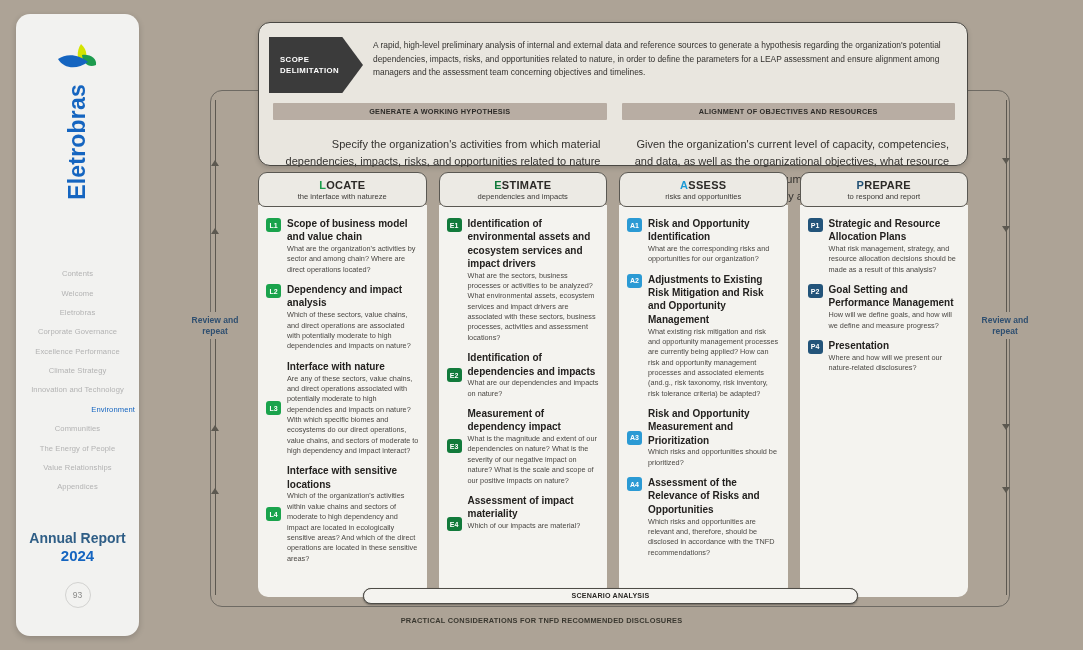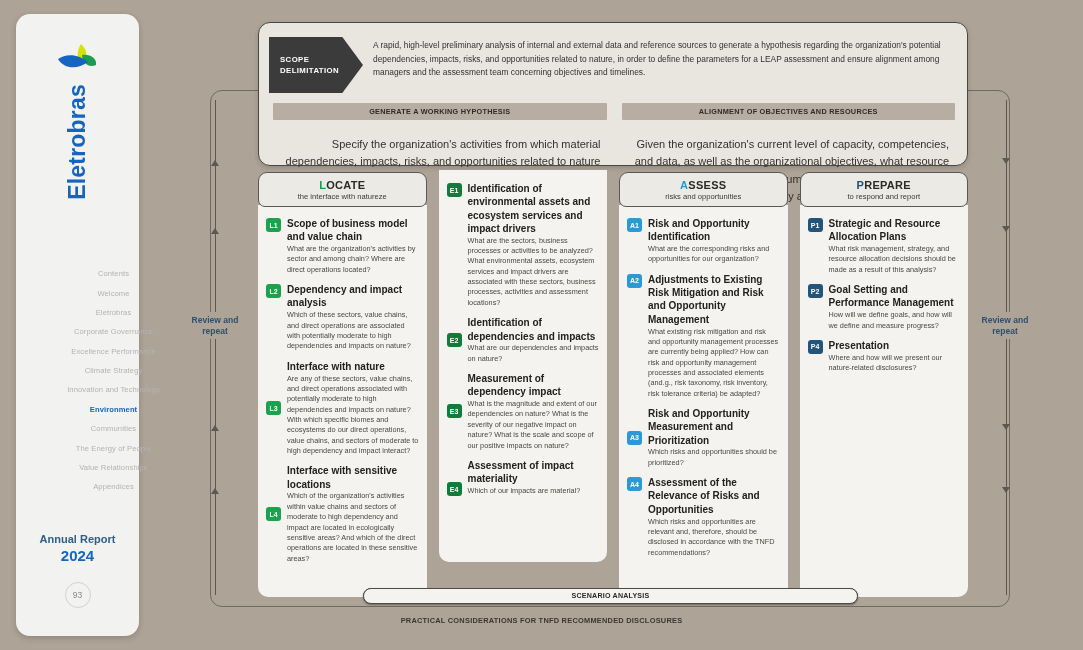--- a/index.html
+++ b/index.html
@@ -23,30 +23,30 @@
     position: absolute; top: 28px; left: 0; width: 123px;
     display: flex; flex-direction: column; align-items: center;
   }
   .logo-mark { width: 46px; height: 34px; }
   .logo-word {
     writing-mode: vertical-rl; transform: rotate(180deg);
     font-size: 23px; font-weight: bold; color: #1565c0;
     letter-spacing: .2px; margin-top: 8px;
     font-family: "Liberation Sans", sans-serif;
   }
-  .nav { position: absolute; top: 250px; left: 0; width: 123px; margin-left: 36px; }
+  .nav { position: absolute; top: 250px; left: 0; width: 123px; }
   .nav-item {
     text-align: center; font-size: 7.6px; color: #b3b3b3;
     padding: 5.2px 4px; letter-spacing: .1px; cursor: pointer;
   }
-  .nav-item.active { color: #1565c0; font-weight: bold; }
+  .nav-item.active { color: #1565c0; font-weight: normal; text-align: right; }
   .report-block {
     position: absolute; bottom: 72px; left: 0; width: 123px; text-align: center;
   }
-  .report-title { font-size: 11px; color: #2f5e86; font-weight: bold; line-height: 1.25; }
+  .report-title { font-size: 14px; color: #2f5e86; font-weight: bold; line-height: 1.25; }
   .report-year { font-size: 15px; color: #1565c0; font-weight: bold; }
   .page-circle {
     position: absolute; bottom: 28px; left: 50%; transform: translateX(-50%);
     width: 26px; height: 26px; border-radius: 50%;
     border: 1px solid #d2d2d0; display: flex; align-items: center; justify-content: center;
     font-size: 8.5px; color: #8a8a88;
   }
 
   
   .outer-frame {
@@ -244,20 +244,24 @@
           <div class="item">
             <div class="badge mid" style="background: rgb(26, 163, 76);">L4</div>
             <div class="item-txt">
               <div class="item-title">Interface with sensitive locations</div>
               <div class="item-desc">Which of the organization's activities within value chains and sectors of moderate to high dependency and impact are located in ecologically sensitive areas? And which of the direct operations are located in these sensitive areas?</div>
             </div>
           </div>
         </div>
       </div>
       <div class="col">
+        <div class="col-head">
+          <div class="col-title"><span class="first" style="color: rgb(16, 122, 58);">E</span><span>STIMATE</span></div>
+          <div class="col-sub">dependencies and impacts</div>
+        </div>
         <div class="col-body">
           <div class="item">
             <div class="badge" style="background: rgb(18, 122, 59);">E1</div>
             <div class="item-txt">
               <div class="item-title">Identification of environmental assets and ecosystem services and impact drivers</div>
               <div class="item-desc">What are the sectors, business processes or activities to be analyzed? What environmental assets, ecosystem services and impact drivers are associated with these sectors, business processes, activities and assessment locations?</div>
             </div>
           </div>
           <div class="item">
             <div class="badge mid" style="background: rgb(18, 122, 59);">E2</div>

